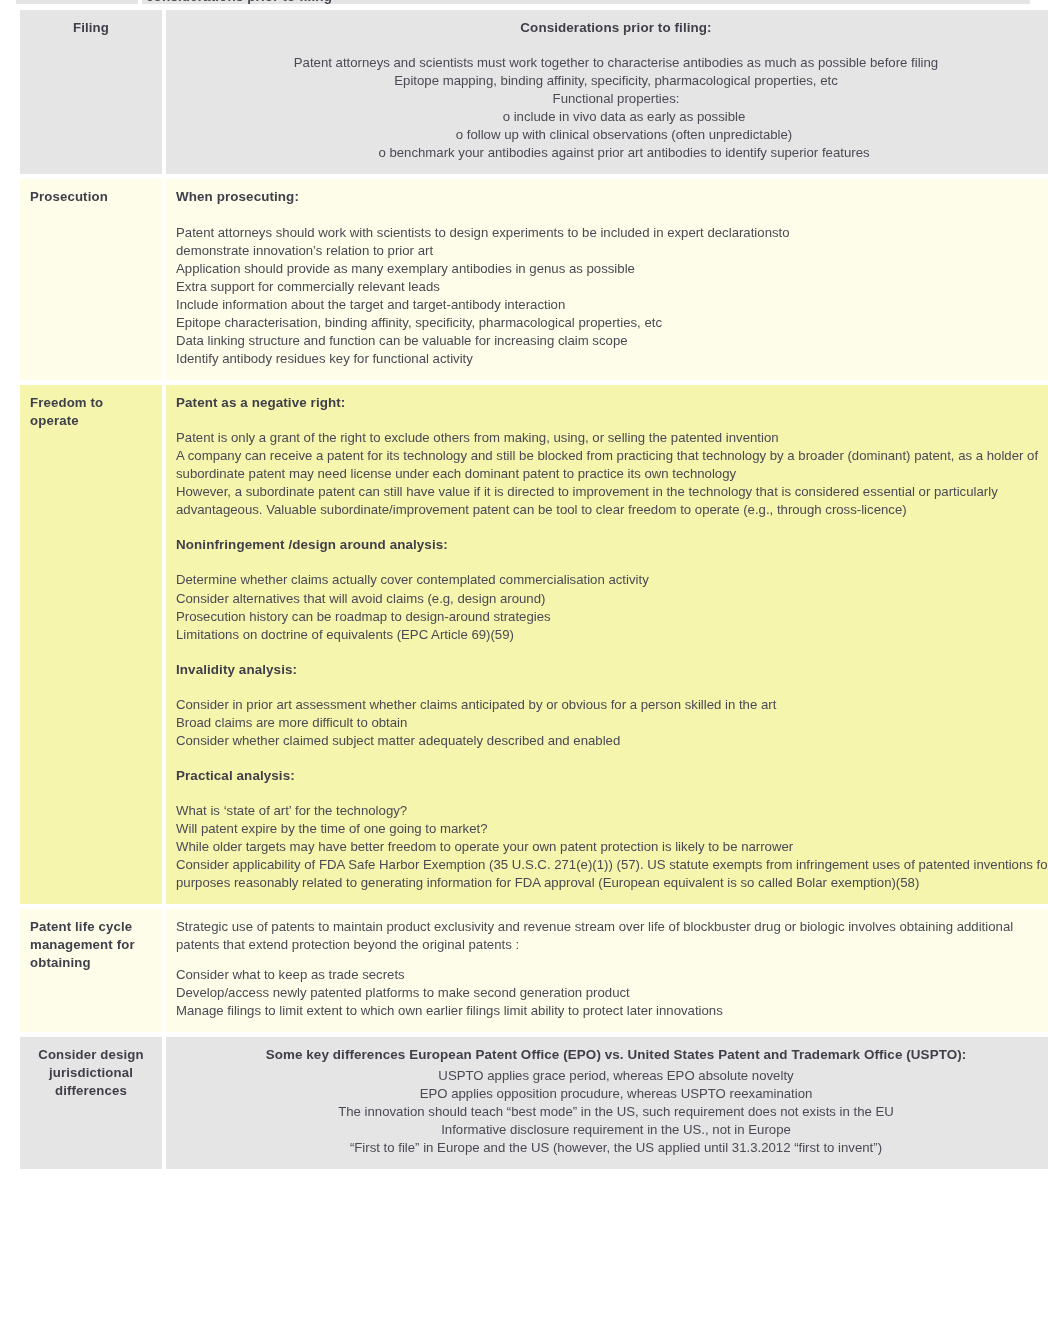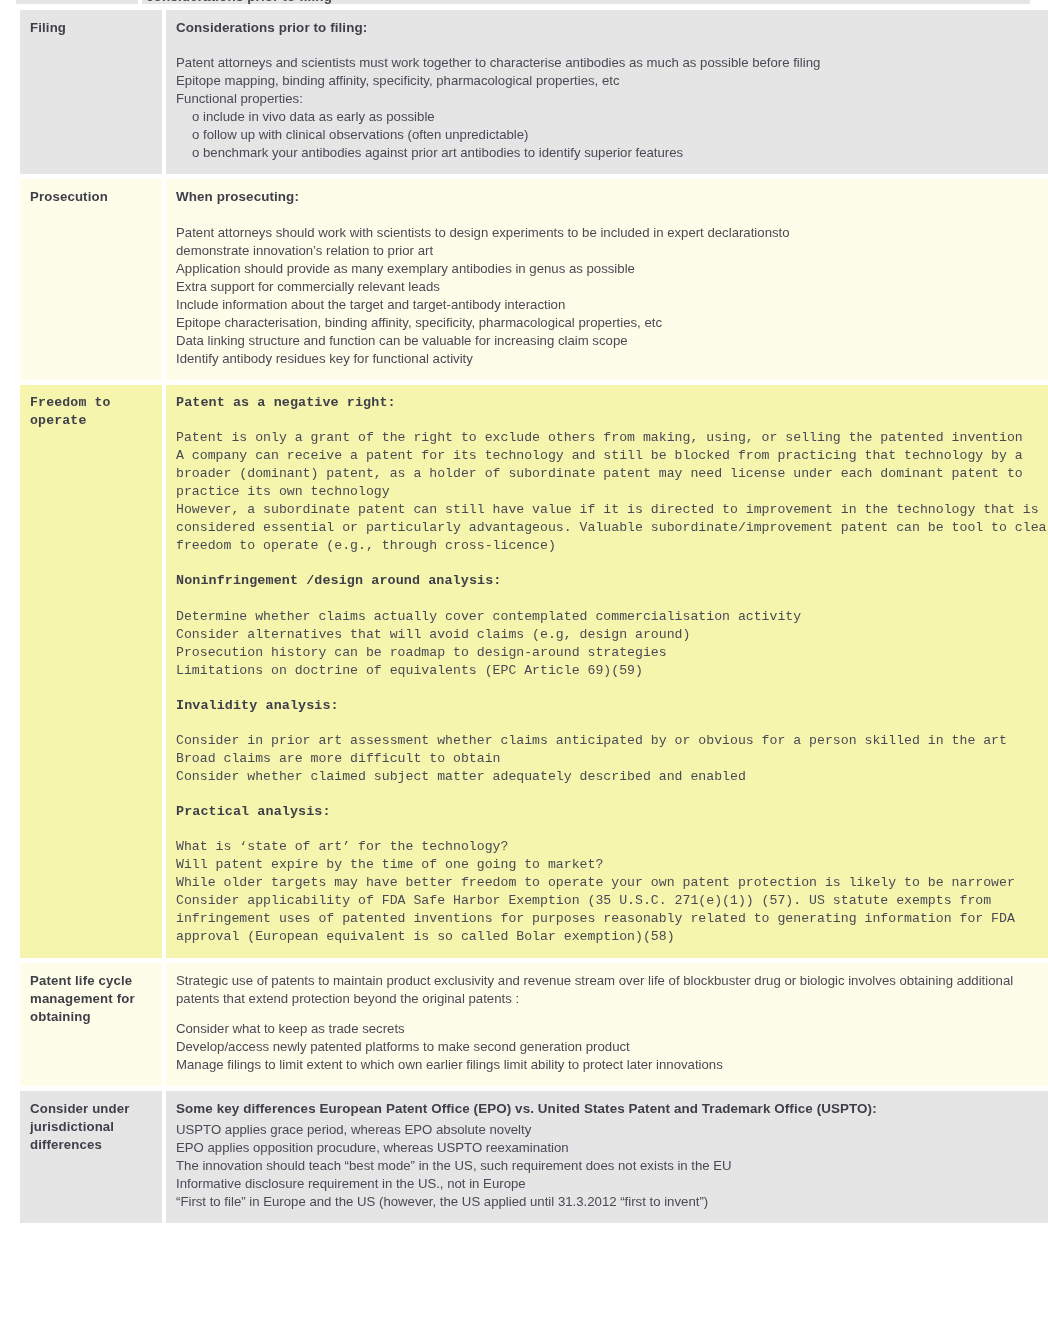--- a/index.html
+++ b/index.html
@@ -77,23 +77,23 @@
     line-height: 1.38;
     letter-spacing: .15px;
     color: #3f3f4a;
     padding-top: 10px;
   }
   td.body {
     width: 880px;
   }
 
   
-  .tint-grey   { background: #e5e5e5; }
+  .tint-grey   { background: #e5e5e5; text-align: center; }
   .tint-cream  { background: #fdfde9; }
-  .tint-yellow { background: #f5f5ae; font-family: Liberation Mono, monospace; }
+  .tint-yellow { background: #f5f5ae; }
 
   .head {
     font-weight: bold;
     color: #3f3f4a;
     font-size: 13.4px;
     letter-spacing: .1px;
     margin: 0 0 2px 0;
   }
   .gap { height: 15px; }
   .gap-sm { height: 12px; }
@@ -194,21 +194,21 @@
         <td class="body tint-cream cell-tall">
           <p class="flow">Strategic use of patents to maintain product exclusivity and revenue stream over life of blockbuster drug or biologic involves obtaining additional patents that extend protection beyond the original patents :</p>
           <div class="gap-sm"></div>
           <p class="line">Consider what to keep as trade secrets</p>
           <p class="line">Develop/access newly patented platforms to make second generation product</p>
           <p class="line">Manage filings to limit extent to which own earlier filings limit ability to protect later innovations</p>
         </td>
       </tr>
 
       <tr>
-        <td class="label tint-grey">Consider under jurisdictional differences</td>
+        <td class="label tint-grey">Consider design jurisdictional differences</td>
         <td class="body tint-grey cell-last">
           <p class="head">Some key differences European Patent Office (EPO) vs. United States Patent and Trademark Office (USPTO):</p>
           <p class="line">USPTO applies grace period, whereas EPO absolute novelty</p>
           <p class="line">EPO applies opposition procudure, whereas USPTO reexamination</p>
           <p class="line">The innovation should teach “best mode” in the US, such requirement does not exists in the EU</p>
           <p class="line">Informative disclosure requirement in the US., not in Europe</p>
           <p class="line">“First to file” in Europe and the US (however, the US applied until 31.3.2012 “first to invent”)</p>
         </td>
       </tr>
 

